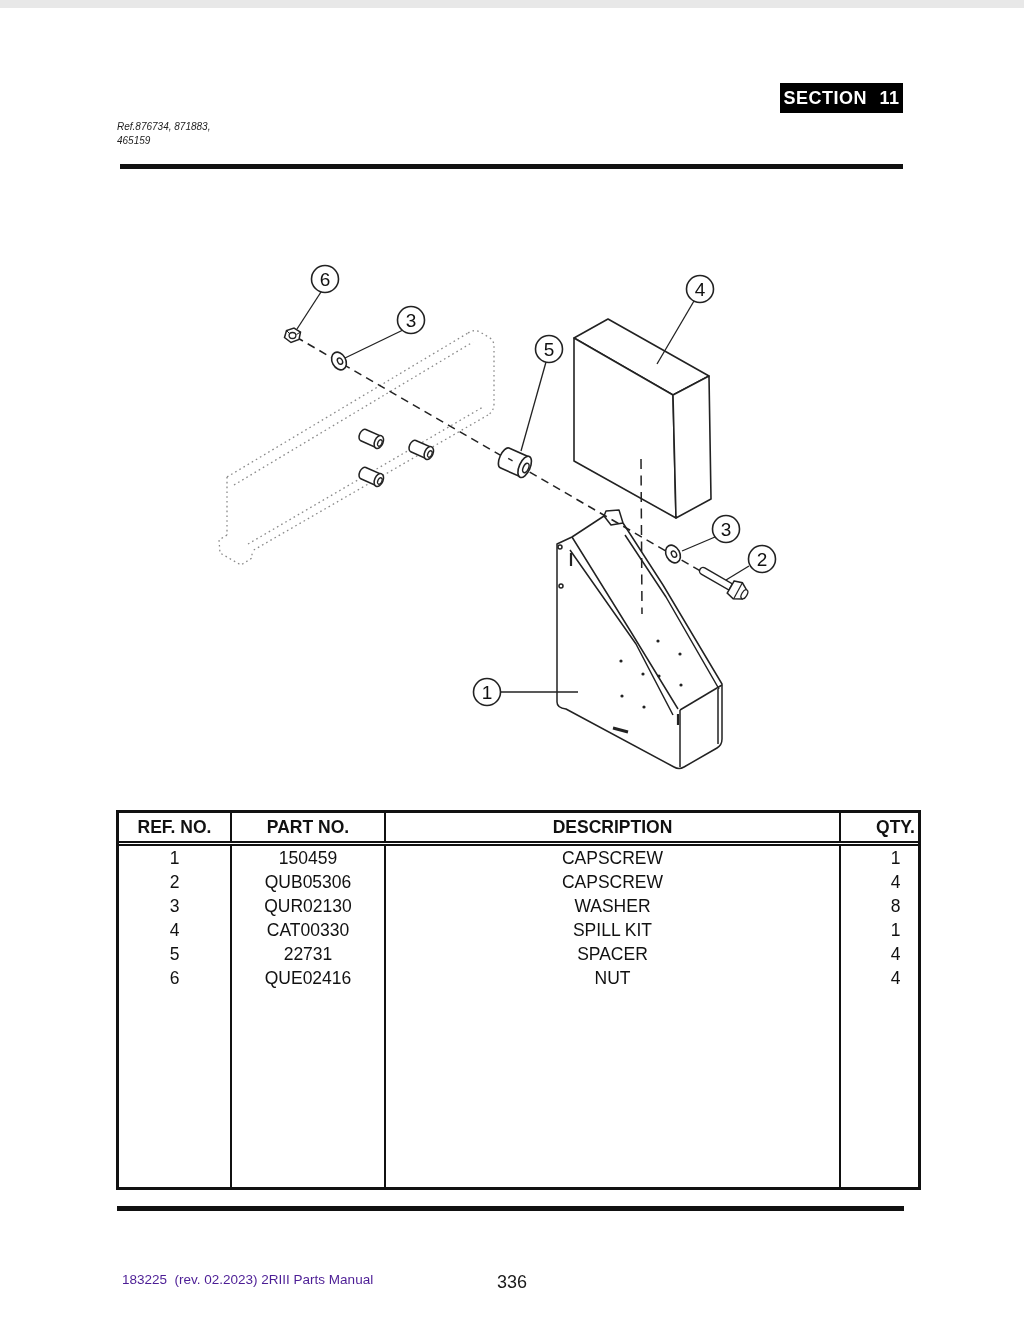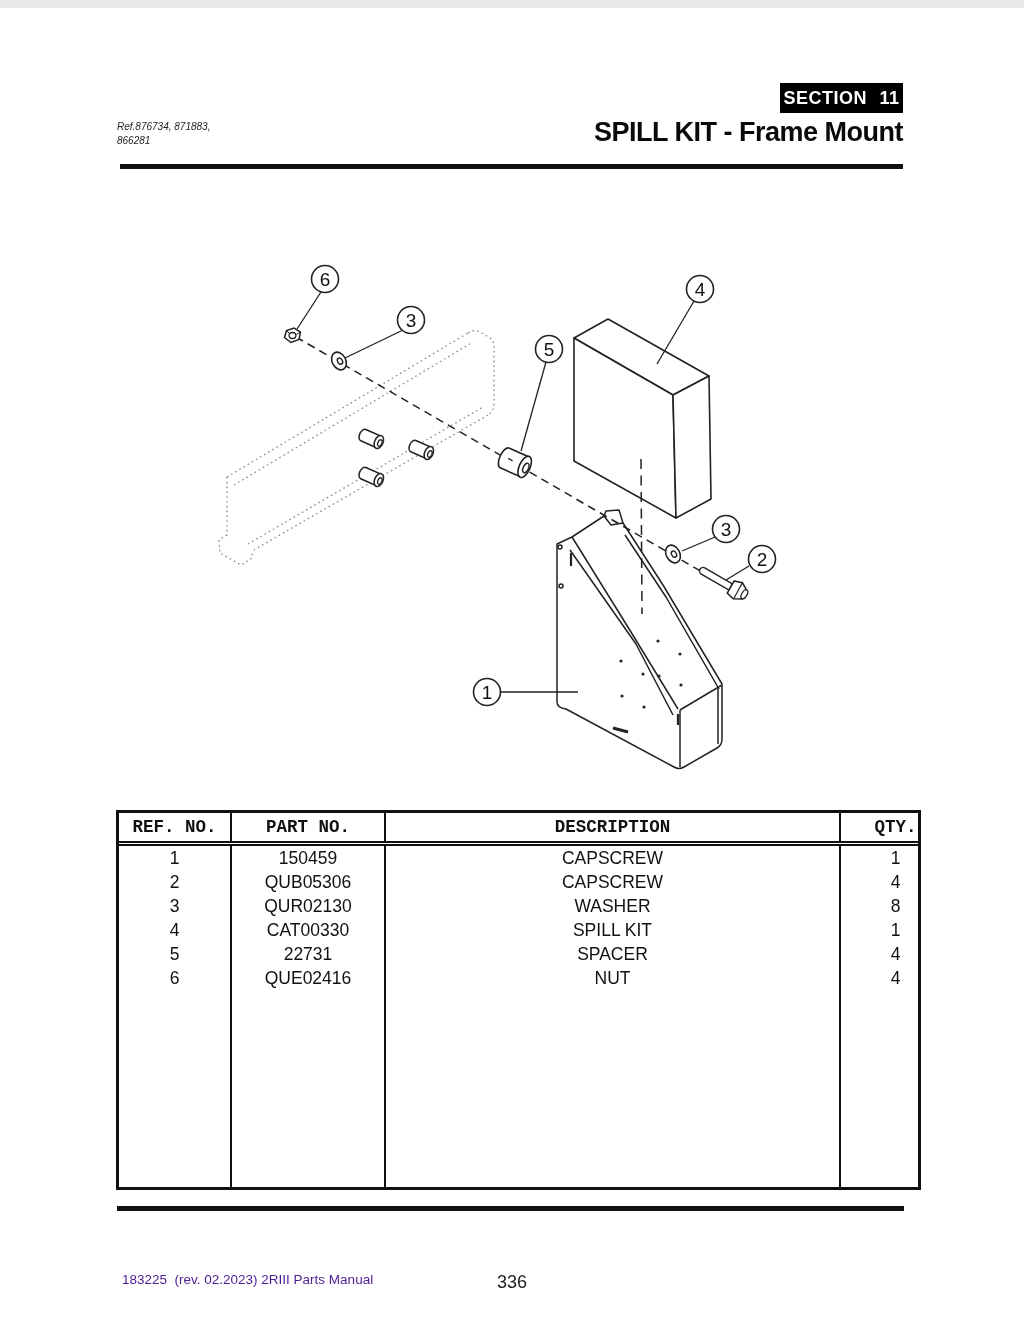--- a/index.html
+++ b/index.html
@@ -28,21 +28,21 @@
 
   .table-wrap{
     left:116px;top:802px;width:805px;height:380px;border:3px solid #111;
     box-sizing:border-box;
   }
   table.parts{
     width:100%;height:100%;border-collapse:collapse;table-layout:fixed;
   }
   table.parts th{
     height:28px;font-size:17.5px;font-weight:bold;text-align:center;
-    border-bottom:5px double #111;padding:0;font-family:Liberation Mono, monospace;
+    border-bottom:5px double #111;padding:0;
   }
   table.parts th,table.parts td{border-right:2px solid #111;}
   table.parts th:last-child,table.parts td:last-child{border-right:none;padding-left:32px;}
   table.parts td{
     font-size:17.5px;height:24px;padding:0;vertical-align:middle;line-height:23px;
   }
   td.c,th.c{text-align:center;}
   td.l{text-align:center;padding-left:10px;}
   tr.filler td{height:auto;}
   .footer-left{
@@ -53,23 +53,22 @@
   }
 </style>
 </head>
 <body>
 
 <div class="page">
 
   <div class="abs section-badge">SECTION 11</div>
   <div class="abs ref-block">
     <div>Ref.876734, 871883,</div>
-    <div>866281</div>
+    <div>465159</div>
   </div>
-  <div class="abs page-title">SPILL KIT - Frame Mount</div>
   <div class="abs rule rule-top"></div>
 
   <svg class="abs diagram-svg" viewBox="205 250 590 520" xmlns="http://www.w3.org/2000/svg">
 
     <g fill="none" stroke="#8a8a8a" stroke-width="1.3" stroke-dasharray="1.6 3.2">
       <path d="M227,469 L468,325"></path>
       <path d="M468,325 Q474,321 480,324 L490,330 Q494,333 494,338 L494,396 Q494,403 488,407"></path>
       <path d="M488,407 L252,543"></path>
       <path d="M227,469 L227,527"></path>
       <path d="M227,527 L219,532 L220,545 L241,557 L252,550 L252,543"></path>

